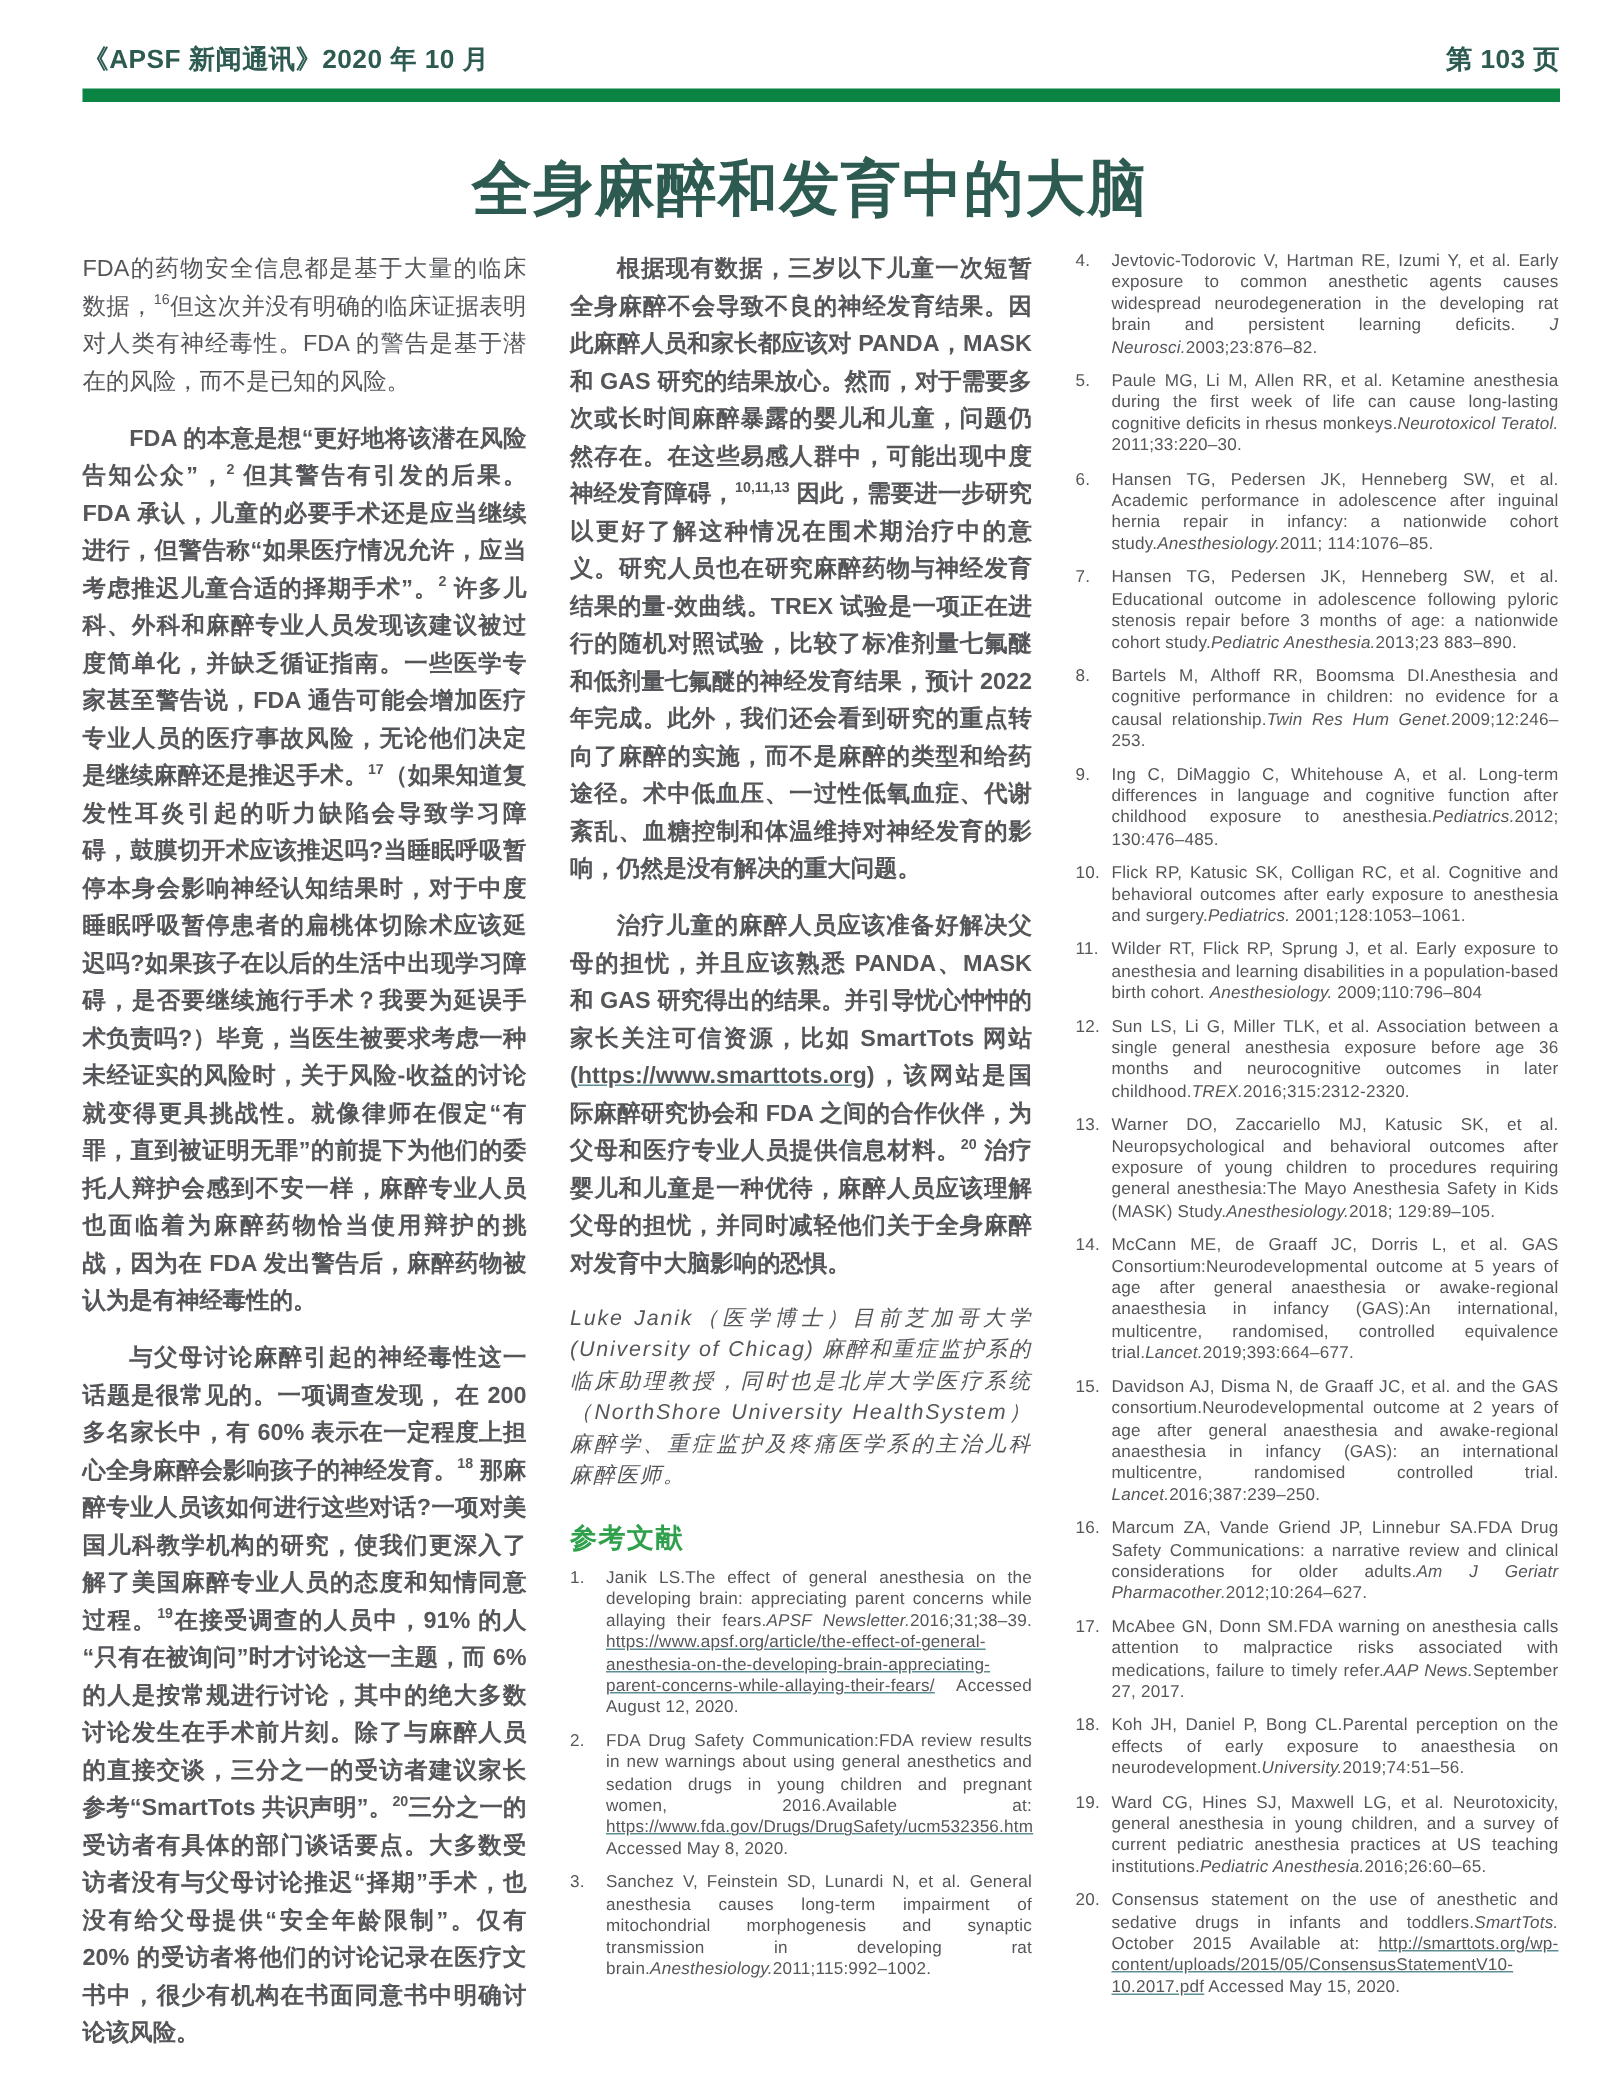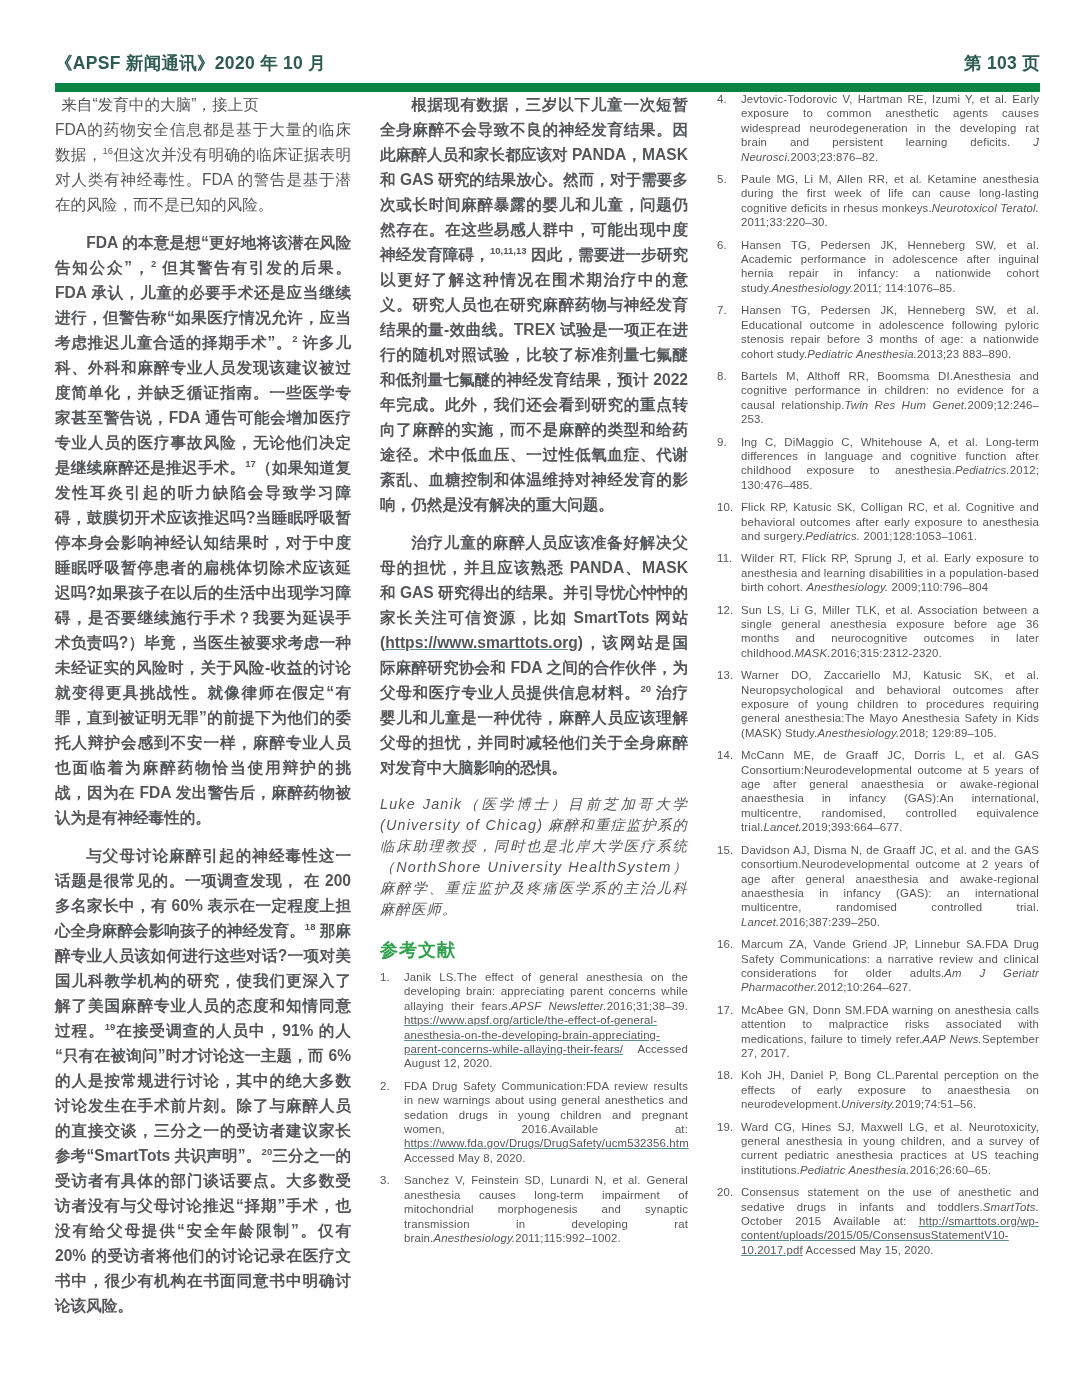--- a/index.html
+++ b/index.html
@@ -11,21 +11,21 @@
   }
   html,body{margin:0;padding:0;background:#ffffff;}
   .page{
     width:1080px;height:1399px;overflow:hidden;position:relative;
     background:#ffffff;
     font-family:"Liberation Sans","DejaVu Sans",sans-serif;
     box-sizing:border-box;
   }
   .masthead{
     display:flex;justify-content:space-between;align-items:flex-end;
-    padding:51px 40px 8px 55px;
+    padding:27px 40px 8px 55px;
   }
   .masthead .mh-text{
     color:var(--dark-teal);font-weight:bold;font-size:17.5px;letter-spacing:.3px;
   }
   .greenbar{
     margin:0 40px 0 55px;height:9px;background:var(--green-bar);
   }
   .article-title{
     text-align:center;color:var(--dark-teal);font-weight:bold;
     font-size:40px;letter-spacing:1px;margin:30px 0 14px 0;
@@ -78,25 +78,25 @@
 
 <div class="page">
 
   <div class="masthead">
     <span class="mh-text">《APSF 新闻通讯》2020 年 10 月</span>
     <span class="mh-text">第 103 页</span>
   </div>
 
   <div class="greenbar"></div>
 
+  <h1 class="article-title">全身麻醉和发育中的大脑</h1>
 
   <div class="content">
 
     <div class="col" id="col1">
-      <p class="zhp lead">来自“发育中的大脑”，接上页</p>
       <div id="col1-paras">
           <p class="zhp"><span class="">FDA的药物安全信息都是基于大量的临床数据，</span><span class="sup">16</span><span class="">但这次并没有明确的临床证据表明对人类有神经毒性。FDA 的警告是基于潜在的风险，而不是已知的风险。</span></p>
           <p class="zhp indent"><span class="">FDA 的本意是想“更好地将该潜在风险告知公众”，</span><span class="sup">2</span><span class=""> 但其警告有引发的后果。FDA 承认，儿童的必要手术还是应当继续进行，但警告称“如果医疗情况允许，应当考虑推迟儿童合适的择期手术”。</span><span class="sup">2</span><span class=""> 许多儿科、外科和麻醉专业人员发现该建议被过度简单化，并缺乏循证指南。一些医学专家甚至警告说，FDA 通告可能会增加医疗专业人员的医疗事故风险，无论他们决定是继续麻醉还是推迟手术。</span><span class="sup">17</span><span class="">（如果知道复发性耳炎引起的听力缺陷会导致学习障碍，鼓膜切开术应该推迟吗?当睡眠呼吸暂停本身会影响神经认知结果时，对于中度睡眠呼吸暂停患者的扁桃体切除术应该延迟吗?如果孩子在以后的生活中出现学习障碍，是否要继续施行手术？我要为延误手术负责吗?）毕竟，当医生被要求考虑一种未经证实的风险时，关于风险-收益的讨论就变得更具挑战性。就像律师在假定“有罪，直到被证明无罪”的前提下为他们的委托人辩护会感到不安一样，麻醉专业人员也面临着为麻醉药物恰当使用辩护的挑战，因为在 FDA 发出警告后，麻醉药物被认为是有神经毒性的。</span></p>
           <p class="zhp indent"><span class="">与父母讨论麻醉引起的神经毒性这一话题是很常见的。一项调查发现， 在 200 多名家长中，有 60% 表示在一定程度上担心全身麻醉会影响孩子的神经发育。</span><span class="sup">18</span><span class=""> 那麻醉专业人员该如何进行这些对话?一项对美国儿科教学机构的研究，使我们更深入了解了美国麻醉专业人员的态度和知情同意过程。</span><span class="sup">19</span><span class="">在接受调查的人员中，91% 的人“只有在被询问”时才讨论这一主题，而 6% 的人是按常规进行讨论，其中的绝大多数讨论发生在手术前片刻。除了与麻醉人员的直接交谈，三分之一的受访者建议家长参考“SmartTots 共识声明”。</span><span class="sup">20</span><span class="">三分之一的受访者有具体的部门谈话要点。大多数受访者没有与父母讨论推迟“择期”手术，也没有给父母提供“安全年龄限制”。仅有 20% 的受访者将他们的讨论记录在医疗文书中，很少有机构在书面同意书中明确讨论该风险。</span></p>
         </div>
     </div>
 
     <div class="col" id="col2">
       <div id="col2-paras">
           <p class="zhp indent"><span class="">根据现有数据，三岁以下儿童一次短暂全身麻醉不会导致不良的神经发育结果。因此麻醉人员和家长都应该对 PANDA，MASK 和 GAS 研究的结果放心。然而，对于需要多次或长时间麻醉暴露的婴儿和儿童，问题仍然存在。在这些易感人群中，可能出现中度神经发育障碍，</span><span class="sup">10,11,13</span><span class=""> 因此，需要进一步研究以更好了解这种情况在围术期治疗中的意义。研究人员也在研究麻醉药物与神经发育结果的量-效曲线。TREX 试验是一项正在进行的随机对照试验，比较了标准剂量七氟醚和低剂量七氟醚的神经发育结果，预计 2022 年完成。此外，我们还会看到研究的重点转向了麻醉的实施，而不是麻醉的类型和给药途径。术中低血压、一过性低氧血症、代谢紊乱、血糖控制和体温维持对神经发育的影响，仍然是没有解决的重大问题。</span></p>
@@ -114,21 +114,21 @@
     <div class="col" id="col3">
       <div id="refs-b">
           <div class="ref"><span class="num">4.</span><span class="">Jevtovic-Todorovic V, Hartman RE, Izumi Y, et al. Early exposure to common anesthetic agents causes widespread neurodegeneration in the developing rat brain and persistent learning deficits. </span><span class="it">J Neurosci.</span><span class="">2003;23:876–82.</span></div>
           <div class="ref"><span class="num">5.</span><span class="">Paule MG, Li M, Allen RR, et al. Ketamine anesthesia during the first week of life can cause long-lasting cognitive deficits in rhesus monkeys.</span><span class="it">Neurotoxicol Teratol.</span><span class=""> 2011;33:220–30.</span></div>
           <div class="ref"><span class="num">6.</span><span class="">Hansen TG, Pedersen JK, Henneberg SW, et al. Academic performance in adolescence after inguinal hernia repair in infancy: a nationwide cohort study.</span><span class="it">Anesthesiology.</span><span class="">2011; 114:1076–85.</span></div>
           <div class="ref"><span class="num">7.</span><span class="">Hansen TG, Pedersen JK, Henneberg SW, et al. Educational outcome in adolescence following pyloric stenosis repair before 3 months of age: a nationwide cohort study.</span><span class="it">Pediatric Anesthesia.</span><span class="">2013;23 883–890.</span></div>
           <div class="ref"><span class="num">8.</span><span class="">Bartels M, Althoff RR, Boomsma DI.Anesthesia and cognitive performance in children: no evidence for a causal relationship.</span><span class="it">Twin Res Hum Genet.</span><span class="">2009;12:246–253.</span></div>
           <div class="ref"><span class="num">9.</span><span class="">Ing C, DiMaggio C, Whitehouse A, et al. Long-term differences in language and cognitive function after childhood exposure to anesthesia.</span><span class="it">Pediatrics.</span><span class="">2012; 130:476–485.</span></div>
           <div class="ref"><span class="num">10.</span><span class="">Flick RP, Katusic SK, Colligan RC, et al. Cognitive and behavioral outcomes after early exposure to anesthesia and surgery.</span><span class="it">Pediatrics.</span><span class=""> 2001;128:1053–1061.</span></div>
           <div class="ref"><span class="num">11.</span><span class="">Wilder RT, Flick RP, Sprung J, et al. Early exposure to anesthesia and learning disabilities in a population-based birth cohort. </span><span class="it">Anesthesiology.</span><span class=""> 2009;110:796–804</span></div>
-          <div class="ref"><span class="num">12.</span><span class="">Sun LS, Li G, Miller TLK, et al. Association between a single general anesthesia exposure before age 36 months and neurocognitive outcomes in later childhood.</span><span class="it">MASK.</span><span class="">2016;315:2312-2320.</span></div>
+          <div class="ref"><span class="num">12.</span><span class="">Sun LS, Li G, Miller TLK, et al. Association between a single general anesthesia exposure before age 36 months and neurocognitive outcomes in later childhood.</span><span class="it">TREX.</span><span class="">2016;315:2312-2320.</span></div>
           <div class="ref"><span class="num">13.</span><span class="">Warner DO, Zaccariello MJ, Katusic SK, et al. Neuropsychological and behavioral outcomes after exposure of young children to procedures requiring general anesthesia:The Mayo Anesthesia Safety in Kids (MASK) Study.</span><span class="it">Anesthesiology.</span><span class="">2018; 129:89–105.</span></div>
           <div class="ref"><span class="num">14.</span><span class="">McCann ME, de Graaff JC, Dorris L, et al. GAS Consortium:Neurodevelopmental outcome at 5 years of age after general anaesthesia or awake-regional anaesthesia in infancy (GAS):An international, multicentre, randomised, controlled equivalence trial.</span><span class="it">Lancet.</span><span class="">2019;393:664–677.</span></div>
           <div class="ref"><span class="num">15.</span><span class="">Davidson AJ, Disma N, de Graaff JC, et al. and the GAS consortium.Neurodevelopmental outcome at 2 years of age after general anaesthesia and awake-regional anaesthesia in infancy (GAS): an international multicentre, randomised controlled trial. </span><span class="it">Lancet.</span><span class="">2016;387:239–250.</span></div>
           <div class="ref"><span class="num">16.</span><span class="">Marcum ZA, Vande Griend JP, Linnebur SA.FDA Drug Safety Communications: a narrative review and clinical considerations for older adults.</span><span class="it">Am J Geriatr Pharmacother.</span><span class="">2012;10:264–627.</span></div>
           <div class="ref"><span class="num">17.</span><span class="">McAbee GN, Donn SM.FDA warning on anesthesia calls attention to malpractice risks associated with medications, failure to timely refer.</span><span class="it">AAP News.</span><span class="">September 27, 2017.</span></div>
           <div class="ref"><span class="num">18.</span><span class="">Koh JH, Daniel P, Bong CL.Parental perception on the effects of early exposure to anaesthesia on neurodevelopment.</span><span class="it">University.</span><span class="">2019;74:51–56.</span></div>
           <div class="ref"><span class="num">19.</span><span class="">Ward CG, Hines SJ, Maxwell LG, et al. Neurotoxicity, general anesthesia in young children, and a survey of current pediatric anesthesia practices at US teaching institutions.</span><span class="it">Pediatric Anesthesia.</span><span class="">2016;26:60–65.</span></div>
           <div class="ref"><span class="num">20.</span><span class="">Consensus statement on the use of anesthetic and sedative drugs in infants and toddlers.</span><span class="it">SmartTots.</span><span class=""> October 2015 Available at: </span><a class="link" href="#">http://smarttots.org/wp-content/uploads/2015/05/ConsensusStatementV10-10.2017.pdf</a><span class=""> Accessed May 15, 2020.</span></div>
         </div>
     </div>

